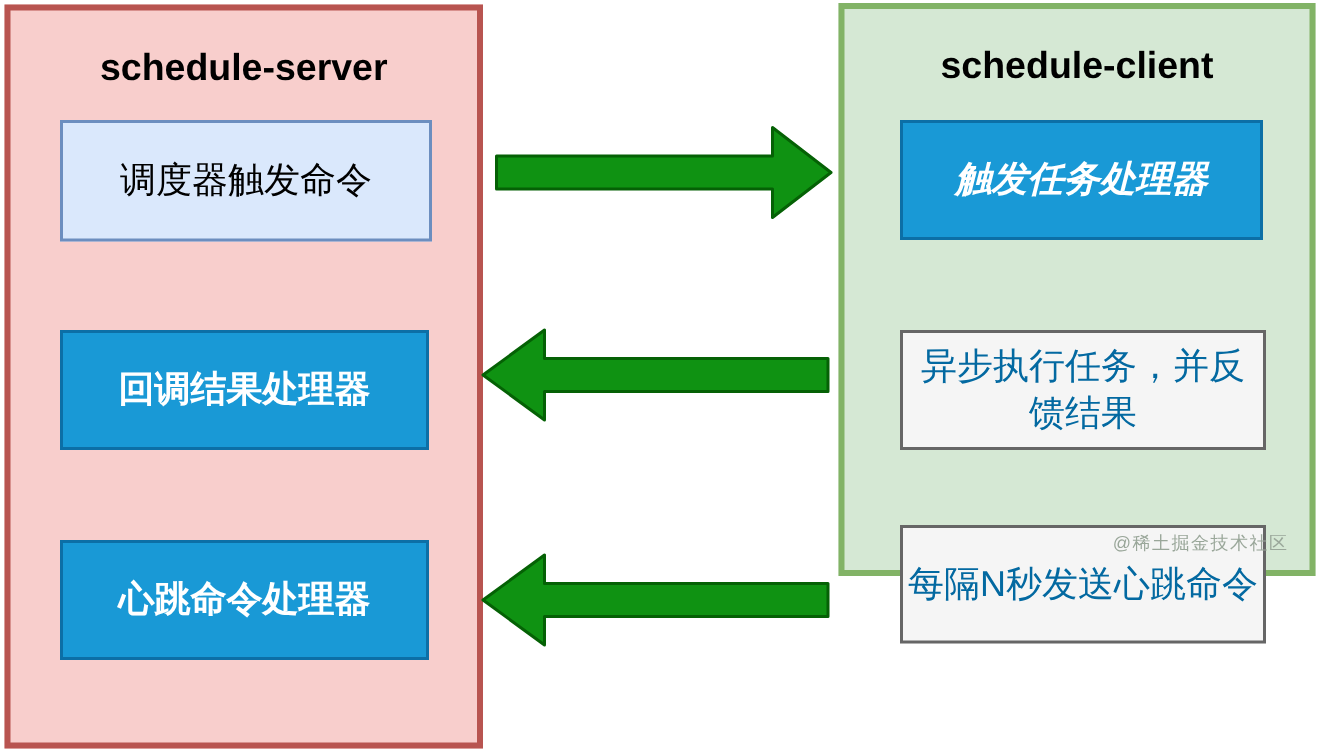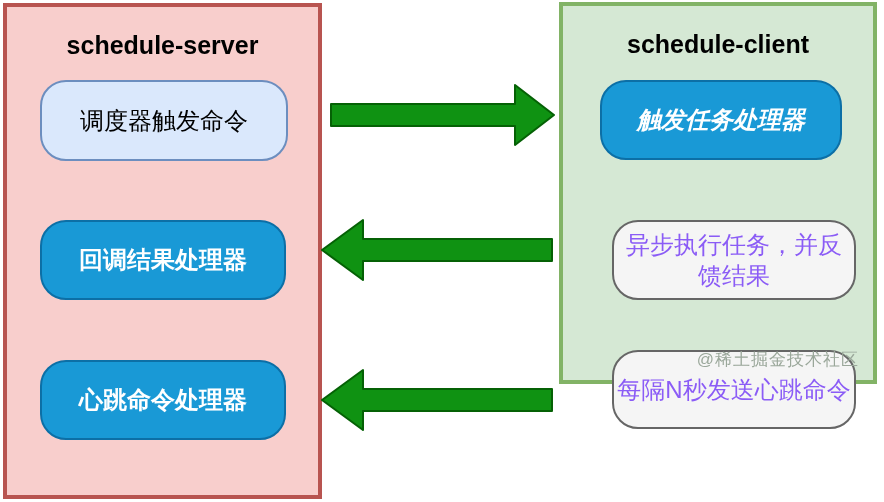--- a/index.html
+++ b/index.html
@@ -37,38 +37,36 @@
   .node {
     position: absolute;
     box-sizing: border-box;
     display: flex;
     align-items: center;
     justify-content: center;
     text-align: center;
     font-size: 24px;
     line-height: 1.3;
     padding: 4px 8px;
-    border-radius: 26px;
   }
   .node-light-blue {
     background: var(--light-blue-fill);
     border: 2px solid var(--light-blue-border);
     color: #000000;
   }
   .node-solid-blue {
     background: var(--solid-blue-fill);
     border: 2px solid var(--solid-blue-border);
     color: #ffffff;
     font-weight: bold;
   }
   .node-gray {
     background: var(--gray-fill);
     border: 2px solid var(--gray-border);
-    color: #8b5cf6;
-    margin-left: 12px;
+    color: #0369a1;
   }
   .nowrap { white-space: nowrap; }
   
   .s-node-1 { left: 33px; top: 73px;  width: 248px; height: 81px; }
   .s-node-2 { left: 33px; top: 213px; width: 246px; height: 80px; }
   .s-node-3 { left: 33px; top: 353px; width: 246px; height: 80px; }
   
   .c-node-1 { left: 37px; top: 74px;  width: 242px; height: 80px; font-style: italic; }
   .c-node-2 { left: 37px; top: 214px; width: 244px; height: 80px; }
   .c-node-3 { left: 37px; top: 344px; width: 244px; height: 79px; }
@@ -81,21 +79,21 @@
     stroke-linejoin: round;
   }
   .arrow-1 { left: 330px; top: 83px; }
   .arrow-2 { left: 320px; top: 218px; }
   .arrow-3 { left: 320px; top: 368px; }
 
   .watermark {
     position: absolute;
     right: 14px;
     bottom: 9px;
-    font-size: 17px;
+    font-size: 12px;
     letter-spacing: 1px;
     color: var(--watermark-color);
   }
 </style>
 </head>
 <body>
 
 <div class="canvas">
 
   <div class="panel panel-server">

